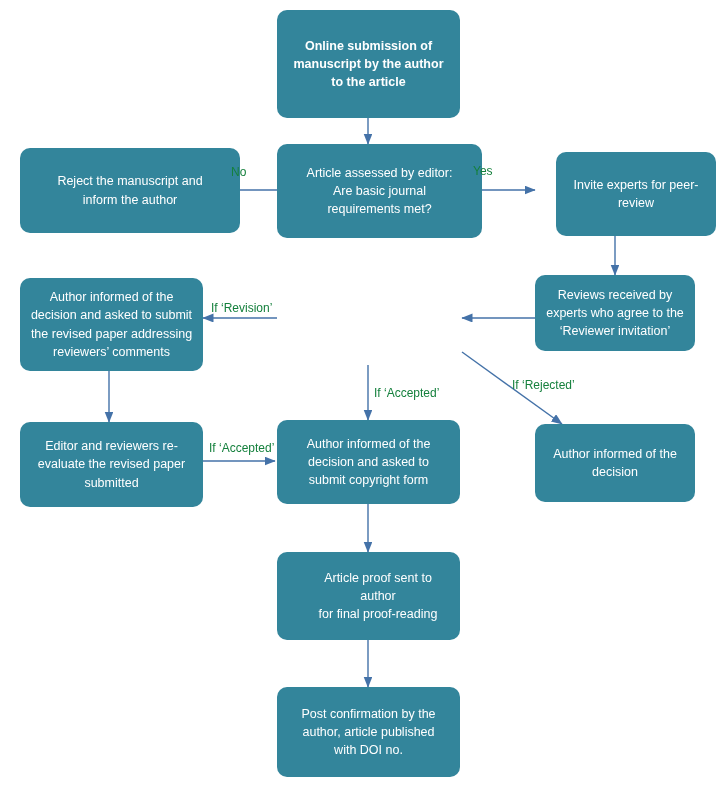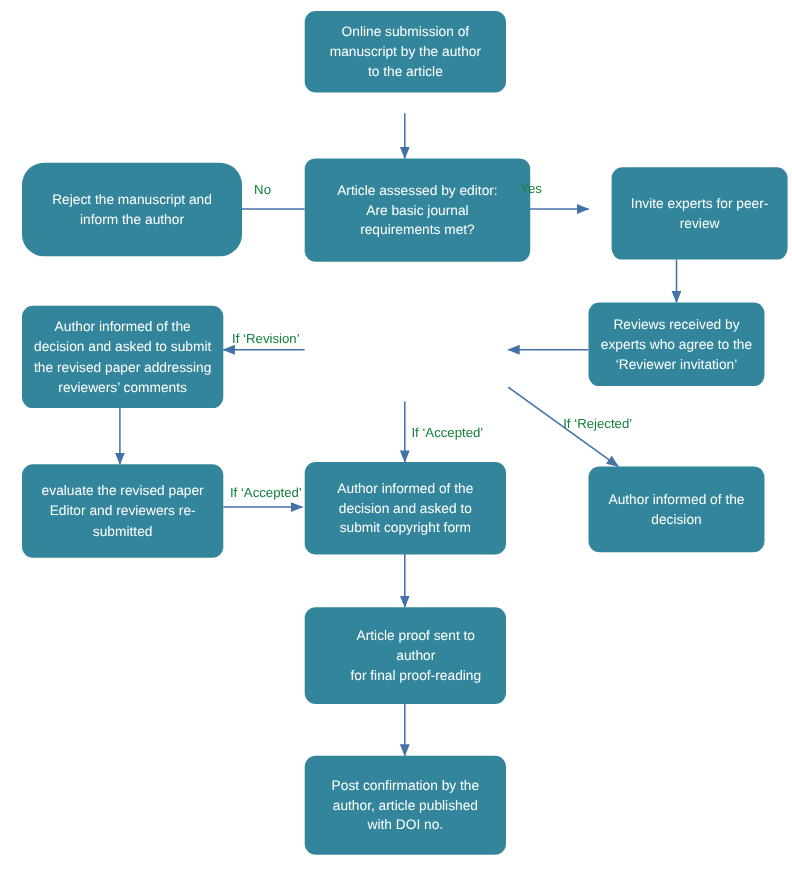--- a/index.html
+++ b/index.html
@@ -80,29 +80,29 @@
       <line x1="462" y1="352" x2="562" y2="424"></line>
 
       <line x1="203" y1="461" x2="275" y2="461"></line>
 
       <line x1="368" y1="503" x2="368" y2="552"></line>
 
       <line x1="368" y1="640" x2="368" y2="687"></line>
     </g>
   </svg>
 
-  <div class="node" style="left:277px; top:10px; width:183px; height:74px;">
+  <div class="node" style="left:277px; top:10px; width:183px; height:108px;font-weight:bold;">
     <span>
       <span>Online submission of</span>
       <span>manuscript by the author</span>
       <span>to the  article</span>
     </span>
   </div>
 
-  <div class="node" style="left:20px; top:148px; width:200px; height:85px;border-radius:20px;">
+  <div class="node" style="left:20px; top:148px; width:220px; height:85px;">
     <span>
       <span>Reject the manuscript and</span>
       <span>inform the author</span>
     </span>
   </div>
 
   <div class="node" style="left:277px; top:144px; width:205px; height:94px;">
     <span>
       <span>Article assessed by editor:</span>
       <span>Are  basic  journal</span>
@@ -130,22 +130,22 @@
   <div class="node" style="left:535px; top:275px; width:160px; height:76px;">
     <span>
       <span>Reviews received by</span>
       <span>experts who agree to the</span>
       <span>‘Reviewer invitation’</span>
     </span>
   </div>
 
   <div class="node" style="left:20px; top:422px; width:183px; height:85px;">
     <span>
+      <span>Editor and reviewers re-</span>
       <span>evaluate the  revised paper</span>
-      <span>Editor and reviewers re-</span>
       <span>submitted</span>
     </span>
   </div>
 
   <div class="node" style="left:277px; top:420px; width:183px; height:84px;">
     <span>
       <span>Author  informed of the</span>
       <span>decision and asked to</span>
       <span>submit copyright form</span>
     </span>

